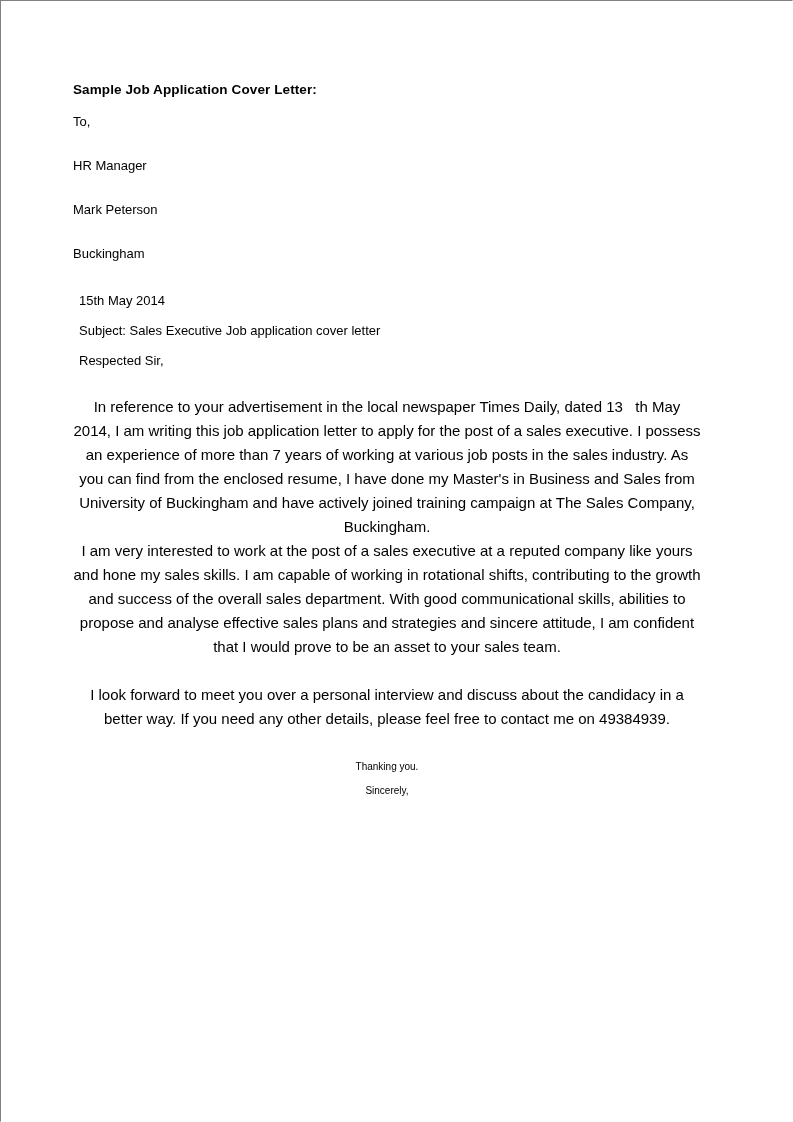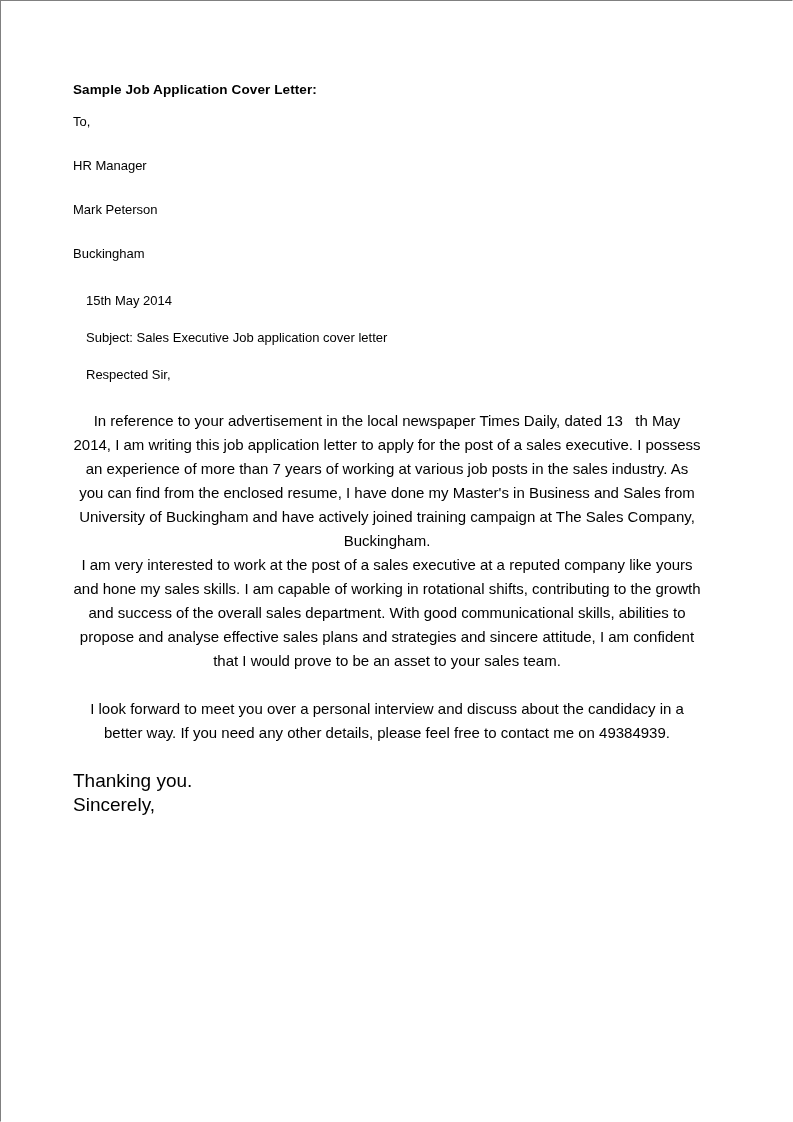--- a/index.html
+++ b/index.html
@@ -39,41 +39,42 @@
   }
   .addr-line {
     font-size: 13px;
     line-height: 18px;
     margin: 0 0 26px 0;
     white-space: pre-wrap;
   }
   .meta-line {
     font-size: 13px;
     line-height: 24px;
-    margin: 13px;
+    margin: 6px;
     white-space: pre-wrap;
   }
   .meta-block {
     margin-top: 18px;
   }
   .body-para {
     font-size: 15px;
     line-height: 24px;
     margin: 0;
     text-align: center;
     white-space: pre-wrap;
   }
   .para-gap {
     height: 24px;
   }
   .close-line {
-    font-size: 19px;
+    font-size: 10px;
     line-height: 24px;
     margin: 0;
     white-space: pre-wrap;
+    text-align: center;
   }
   .sign-block {
     margin-top: 24px;
   }
   .body-start {
     margin-top: 22px;
   }
 </style>
 </head>
 <body>

